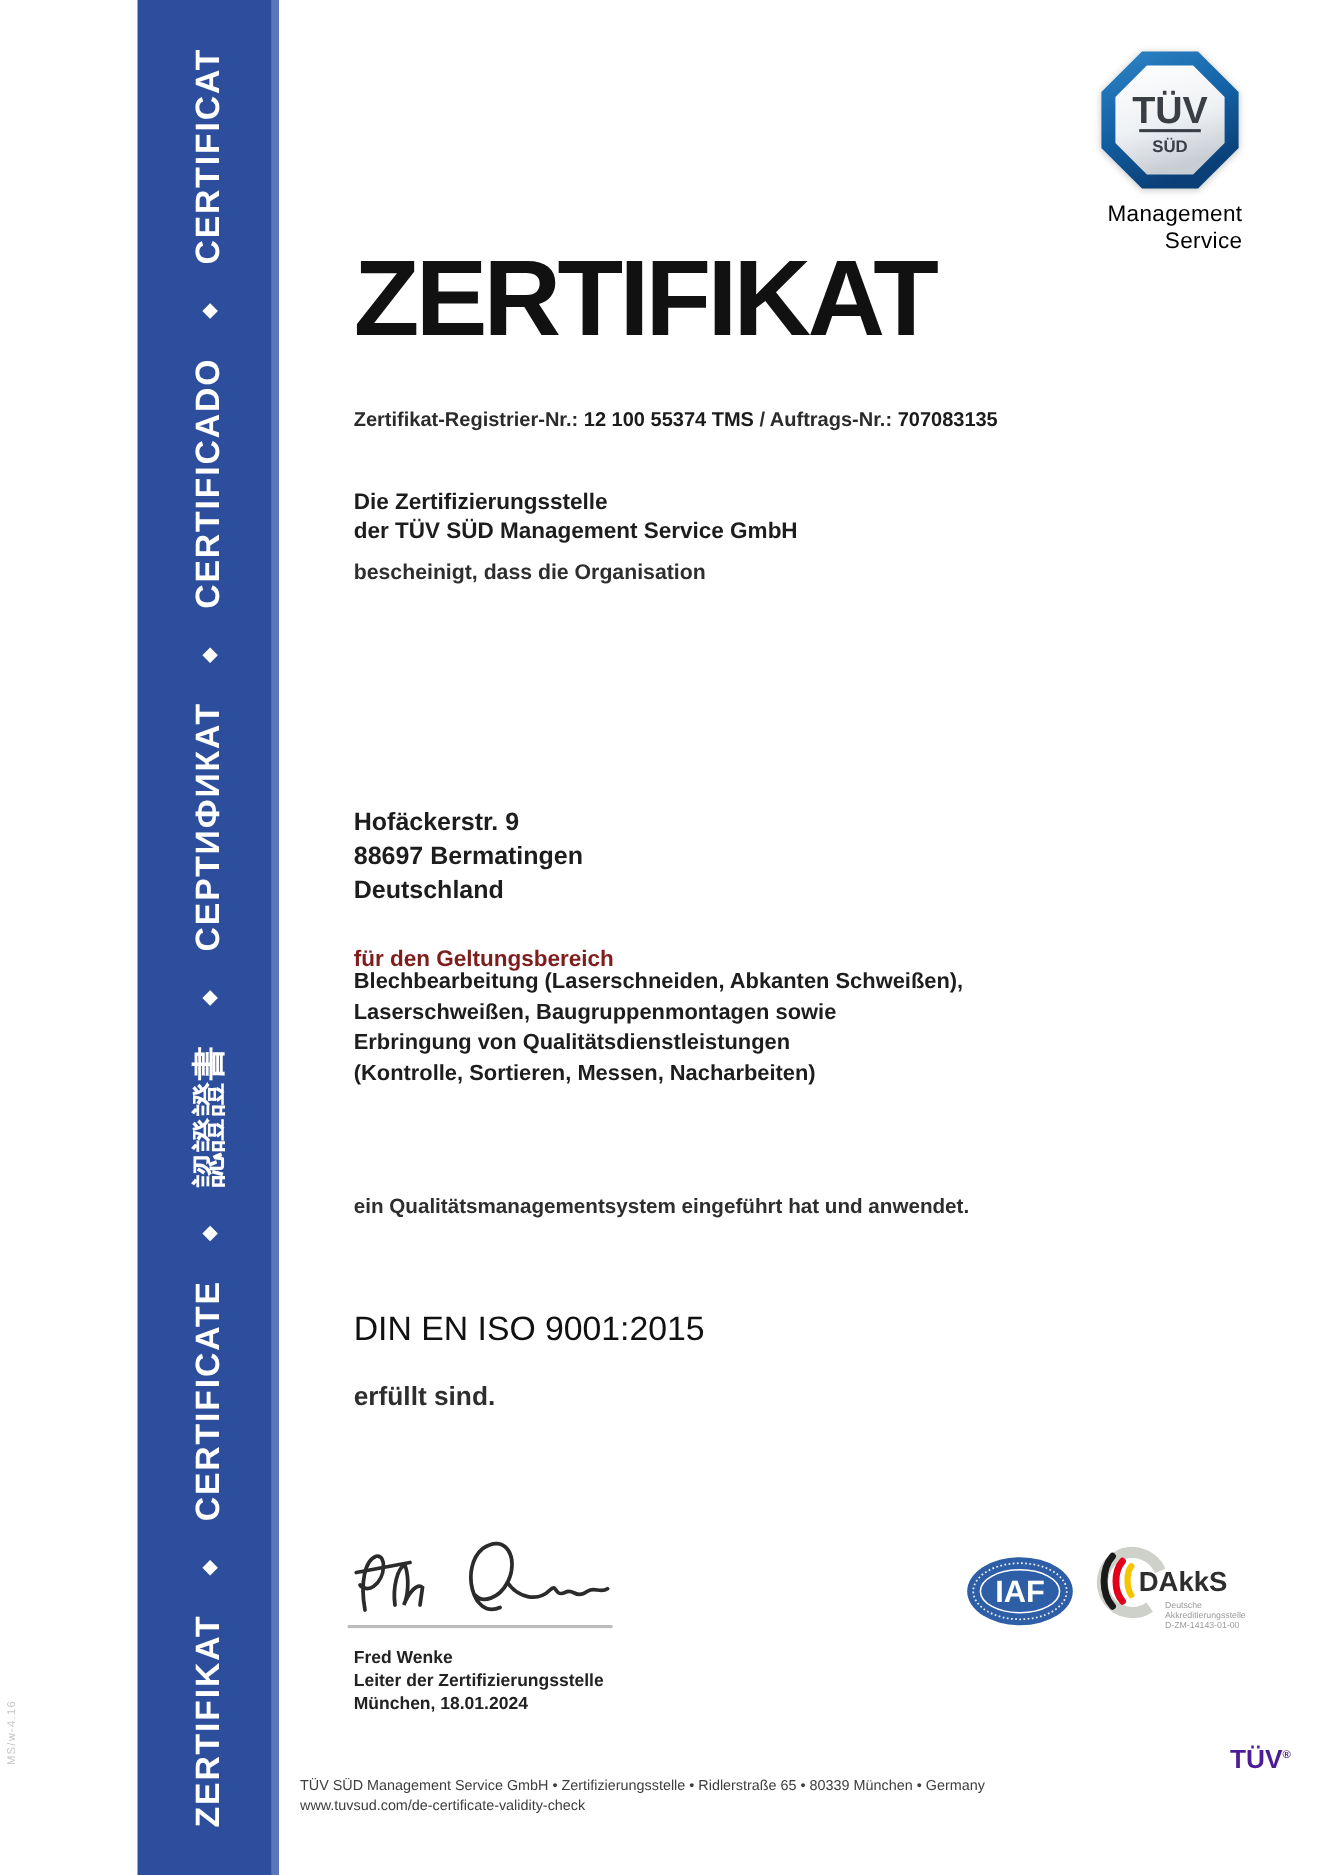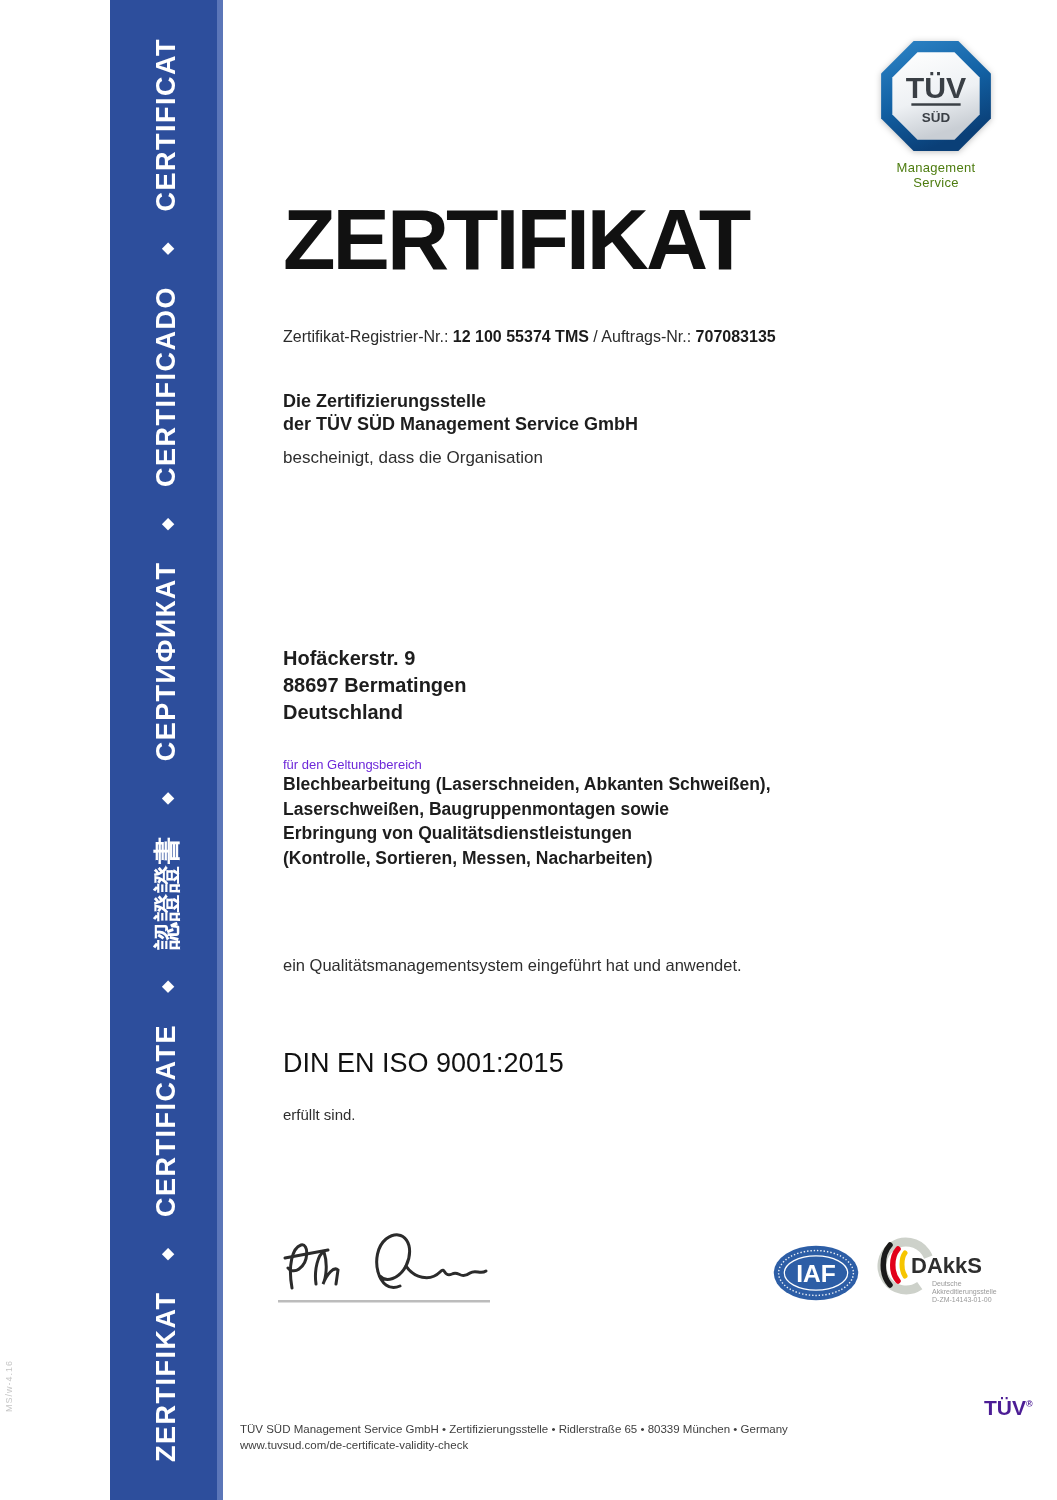--- a/index.html
+++ b/index.html
@@ -24,36 +24,36 @@
   
   .side-code {
     position:absolute; left:4px; top:1360px;
     writing-mode:vertical-rl; transform:rotate(180deg);
     font-size:9px; color:#c6c6c6; letter-spacing:1px;
   }
 
   
   .tuv-logo { position:absolute; left:878px; top:40px; width:116px; text-align:center; }
   .tuv-logo svg { width:112px; height:112px; filter:drop-shadow(0 1px 3px rgba(0,0,0,0.25)); }
-  .tuv-caption { margin-top:4px; font-size:13px; color:#4d7c0f; letter-spacing:0.3px; }
+  .tuv-caption { margin-top:4px; font-size:18px; color:#000000; letter-spacing:0.3px;text-align:right; }
 
   
-  .abs { position:absolute; left:283px; }
+  .abs { position:absolute; left:283px;font-weight:bold; }
   .title { top:196px; font-size:86px; font-weight:bold; letter-spacing:-3px; line-height:1; color:#111; }
   .regline { top:328px; font-size:16px; color:#2b2b2b; }
   .regline b { color:#1b1b1b; }
   .issuer { top:390px; font-size:18px; font-weight:bold; line-height:23px; }
   .certifies { top:448px; font-size:17px; color:#2e2e2e; }
   .address { top:645px; font-size:20px; font-weight:bold; line-height:27px; }
-  .scope-intro { top:757px; font-size:13px; color:#6d28d9; }
+  .scope-intro { top:757px; font-size:18px; color:#7f1d1d; }
   .scope { top:772px; font-size:17.5px; font-weight:bold; line-height:24.5px; }
   .sysline { top:956px; font-size:16.5px; color:#2e2e2e; }
   .audit { top:995px; font-size:16.5px; color:#2e2e2e; line-height:23px; }
   .standard { top:1048px; font-size:27px; font-weight:normal; color:#111; }
-  .fulfilled { top:1106px; font-size:15px; color:#2e2e2e; }
+  .fulfilled { top:1106px; font-size:21px; color:#2e2e2e; }
   .validity { top:1151px; font-size:16.5px; color:#2e2e2e; }
   .validity b { color:#1b1b1b; }
 
   
   .signature-svg { position:absolute; left:278px; top:1224px; }
   .sig-block { top:1316px; font-size:14px; line-height:18.5px; color:#222; }
 
   
   .iaf-logo { position:absolute; left:772px; top:1243px; }
   .dakks-logo { position:absolute; left:864px; top:1236px; }
@@ -146,20 +146,25 @@
   <svg class="signature-svg" width="218" height="86" viewBox="0 0 218 86">
     <g fill="none" stroke="#2b2b2b" stroke-width="3" stroke-linecap="round">
       <path d="M14,64 C10,42 14,24 23,21 C31,19 31,38 21,45 C17,48 12,47 10,44"></path>
       <path d="M7,34 L50,26"></path>
       <path d="M38,60 C36,46 40,30 46,28 C50,40 48,54 45,60 C49,50 56,42 60,46 L58,60"></path>
       <path d="M122,62 C100,72 90,30 108,15 C126,2 138,22 128,42 C121,55 108,59 102,52"></path>
       <path d="M128,42 C136,54 152,58 162,48 C168,42 165,54 174,50 C181,46 182,56 192,49 C198,45 202,51 208,47"></path>
     </g>
     <rect x="0" y="76" width="212" height="2.5" fill="#bcbcbc"></rect>
   </svg>
+  <div class="abs sig-block">
+    <div>Fred Wenke</div>
+    <div>Leiter der Zertifizierungsstelle</div>
+    <div>München, 18.01.2024</div>
+  </div>
 
   <svg class="iaf-logo" width="88" height="60" viewBox="0 0 100 66">
     <ellipse cx="50" cy="33" rx="48" ry="31" fill="#2d5ea6"></ellipse>
     <ellipse cx="50" cy="33" rx="42.5" ry="25.5" fill="none" stroke="#ffffff" stroke-width="1.6" stroke-dasharray="1.6 2.2" opacity="0.9"></ellipse>
     <ellipse cx="50" cy="33" rx="36" ry="19.5" fill="none" stroke="#ffffff" stroke-width="1.4"></ellipse>
     <text x="50" y="43" text-anchor="middle" font-family="Liberation Sans, sans-serif" font-size="28" font-weight="bold" fill="#ffffff">IAF</text>
   </svg>
 
   <svg class="dakks-logo" width="134" height="78" viewBox="0 0 134 78">
     <circle cx="42" cy="30" r="24" fill="none" stroke="#cdd1ca" stroke-width="9" stroke-dasharray="118 33" transform="rotate(55 42 30)"></circle>

